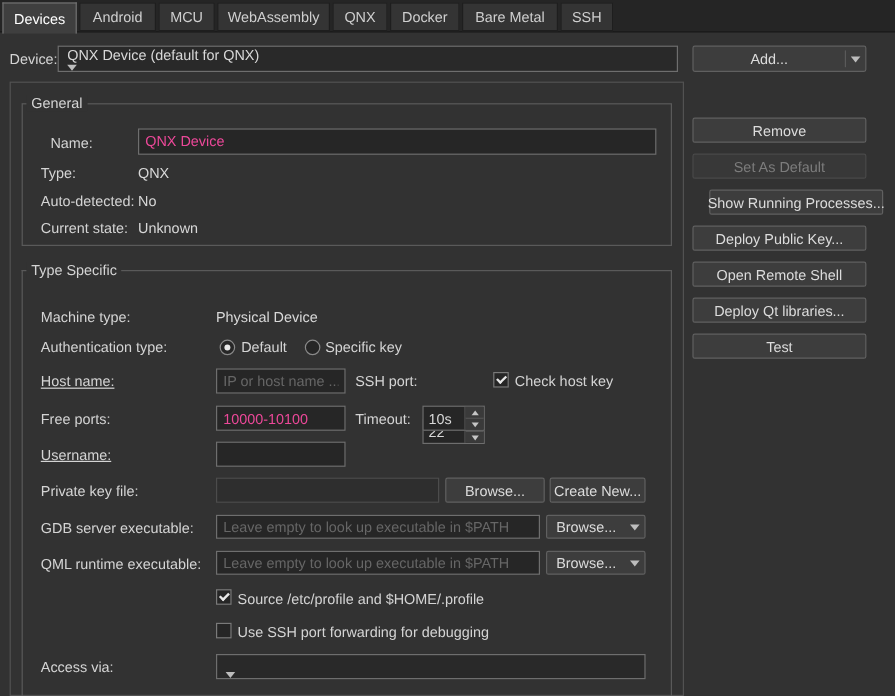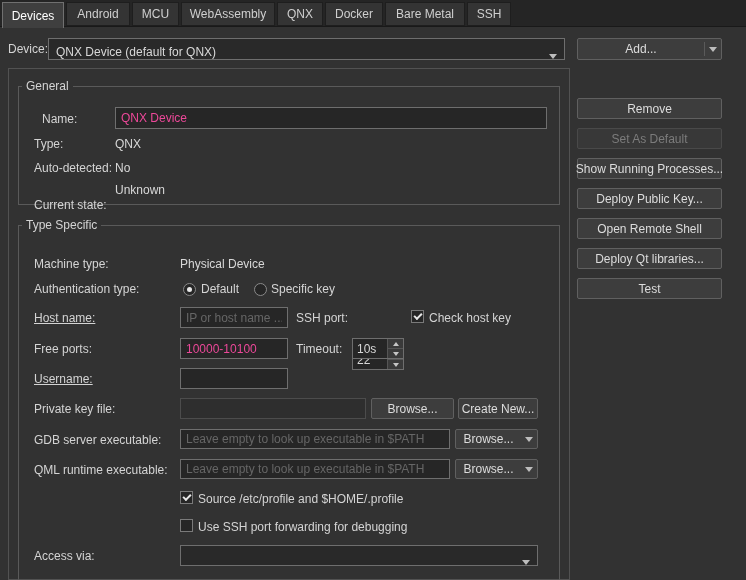--- a/index.html
+++ b/index.html
@@ -17,21 +17,21 @@
   .lbl{position:absolute;white-space:nowrap;color:#d4d4d4;line-height:14px;}
   .mn{text-decoration:underline;}
   .val{color:#d8d8d8;}
 
   .field{position:absolute;background:#262626;border:1px solid #6e6e6e;box-sizing:border-box;
          color:#ec4899;font-size:12px;font-family:"Liberation Sans",sans-serif;padding:0 5px;outline:none;}
   .field::placeholder{color:#666666;}
   .field.dim{background:#2e2e2e;border-color:#4c4c4c;}
 
   .combo{position:absolute;background:#292929;border:1px solid #6e6e6e;box-sizing:border-box;
-         display:flex;align-items:flex-end;padding:0 7px;cursor:pointer;}
+         display:flex;align-items:flex-start;padding:0 7px;cursor:pointer;flex-direction:column;}
   .combo .txt{flex:1;color:#d8d8d8;white-space:nowrap;overflow:hidden;}
   .carr{width:0;height:0;border-left:4px solid transparent;border-right:4px solid transparent;
         border-top:5px solid #bdbdbd;}
 
   .btn{position:absolute;background:#3d3d3d;border:1px solid #606060;border-radius:2px;color:#dcdcdc;
        display:flex;align-items:center;justify-content:center;box-sizing:border-box;cursor:pointer;
        font-size:12px;white-space:nowrap;}
   .btn.disabled{color:#7c7c7c;border-color:#494949;background:#383838;cursor:default;}
   .btn.split{padding:0;}
   .btn.split .cap{flex:1;text-align:center;}
@@ -99,21 +99,21 @@
 
   <span class="lbl" style="left:34px;top:112px;margin-left:8px;">Name:</span>
   <input class="field" style="left: 115px; top: 107px; width: 432px; height: 22px;" value="QNX Device">
 
   <span class="lbl" style="left:34px;top:137px;">Type:</span>
   <span class="lbl val" style="left:115px;top:137px;">QNX</span>
 
   <span class="lbl" style="left:34px;top:161px;">Auto-detected:</span>
   <span class="lbl val" style="left:115px;top:161px;">No</span>
 
-  <span class="lbl" style="left:34px;top:183px;margin-top:15px;">Current state:</span>
+  <span class="lbl" style="left:34px;top:183px;">Current state:</span>
   <span class="lbl val" style="left:115px;top:183px;">Unknown</span>
 
   <div class="group" style="left:18px;top:225px;width:542px;height:355px;border-bottom:none;"></div>
   <span class="gtitle" style="left:22px;top:218px;">Type Specific</span>
 
   <span class="lbl" style="left:34px;top:257px;">Machine type:</span>
   <span class="lbl val" style="left:180px;top:257px;">Physical Device</span>
 
   <span class="lbl" style="left:34px;top:282px;">Authentication type:</span>
   <span class="radio sel" style="left:183px;top:283px;"></span>
@@ -186,19 +186,19 @@
   <span class="lbl" style="left:198px;top:520px;">Use SSH port forwarding for debugging</span>
 
   <span class="lbl" style="left:34px;top:549px;">Access via:</span>
   <div class="combo" style="left:180px;top:545px;width:358px;height:21px;">
     <span class="txt"></span>
     <span class="carr"></span>
   </div>
 
   <button class="btn" style="left:577px;top:98px;width:145px;height:21px;">Remove</button>
   <button class="btn disabled" style="left:577px;top:128px;width:145px;height:21px;">Set As Default</button>
-  <button class="btn" style="left:577px;top:158px;width:145px;height:21px;">Show Running Processes...</button>
+  <button class="btn" style="left:591px;top:158px;width:145px;height:21px;">Show Running Processes...</button>
   <button class="btn" style="left:577px;top:188px;width:145px;height:21px;">Deploy Public Key...</button>
   <button class="btn" style="left:577px;top:218px;width:145px;height:21px;">Open Remote Shell</button>
   <button class="btn" style="left:577px;top:248px;width:145px;height:21px;">Deploy Qt libraries...</button>
   <button class="btn" style="left:577px;top:278px;width:145px;height:21px;">Test</button>
 
 </div>
 
 </body></html>

